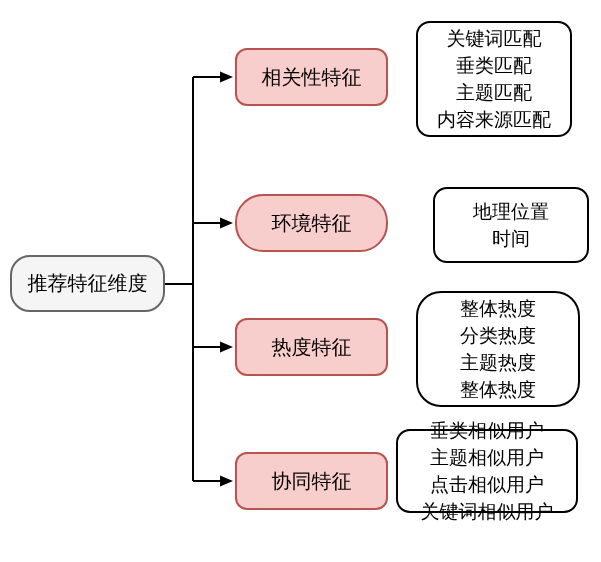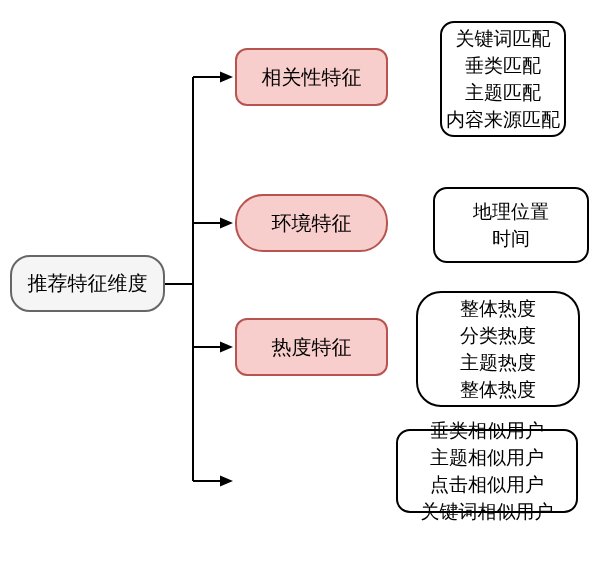--- a/index.html
+++ b/index.html
@@ -64,21 +64,21 @@
     flex-direction: column;
     align-items: center;
     justify-content: center;
     text-align: center;
     background: var(--leaf-fill);
     border: 2px solid var(--leaf-border);
     border-radius: 14px;
     font-size: 19px;
     line-height: 27px;
   }
-  .leaf-1 { left: 416px; top: 21px;  width: 126px; height: 116px; margin-left: 24px; }
+  .leaf-1 { left: 416px; top: 21px;  width: 156px; height: 116px; }
   .leaf-2 { left: 416px; top: 187px; width: 156px; height: 76px; margin-left: 17px;  }
   .leaf-3 { left: 416px; top: 291px; width: 164px; height: 116px; border-radius: 25px; }
   .leaf-4 { left: 396px; top: 429px; width: 182px; height: 84px; }
   .leaf-line { white-space: nowrap; }
 </style>
 </head>
 <body>
 
 <div class="canvas">
 
@@ -104,20 +104,23 @@
 
   <div class="node branch-node branch-1">
     <span>相关性特征</span>
   </div>
   <div class="node branch-node branch-2">
     <span>环境特征</span>
   </div>
   <div class="node branch-node branch-3">
     <span>热度特征</span>
   </div>
+  <div class="node branch-node branch-4">
+    <span>协同特征</span>
+  </div>
 
   <div class="leaf-box leaf-1">
     <div class="leaf-line">关键词匹配</div>
     <div class="leaf-line">垂类匹配</div>
     <div class="leaf-line">主题匹配</div>
     <div class="leaf-line">内容来源匹配</div>
   </div>
 
   <div class="leaf-box leaf-2">
     <div class="leaf-line">地理位置</div>

